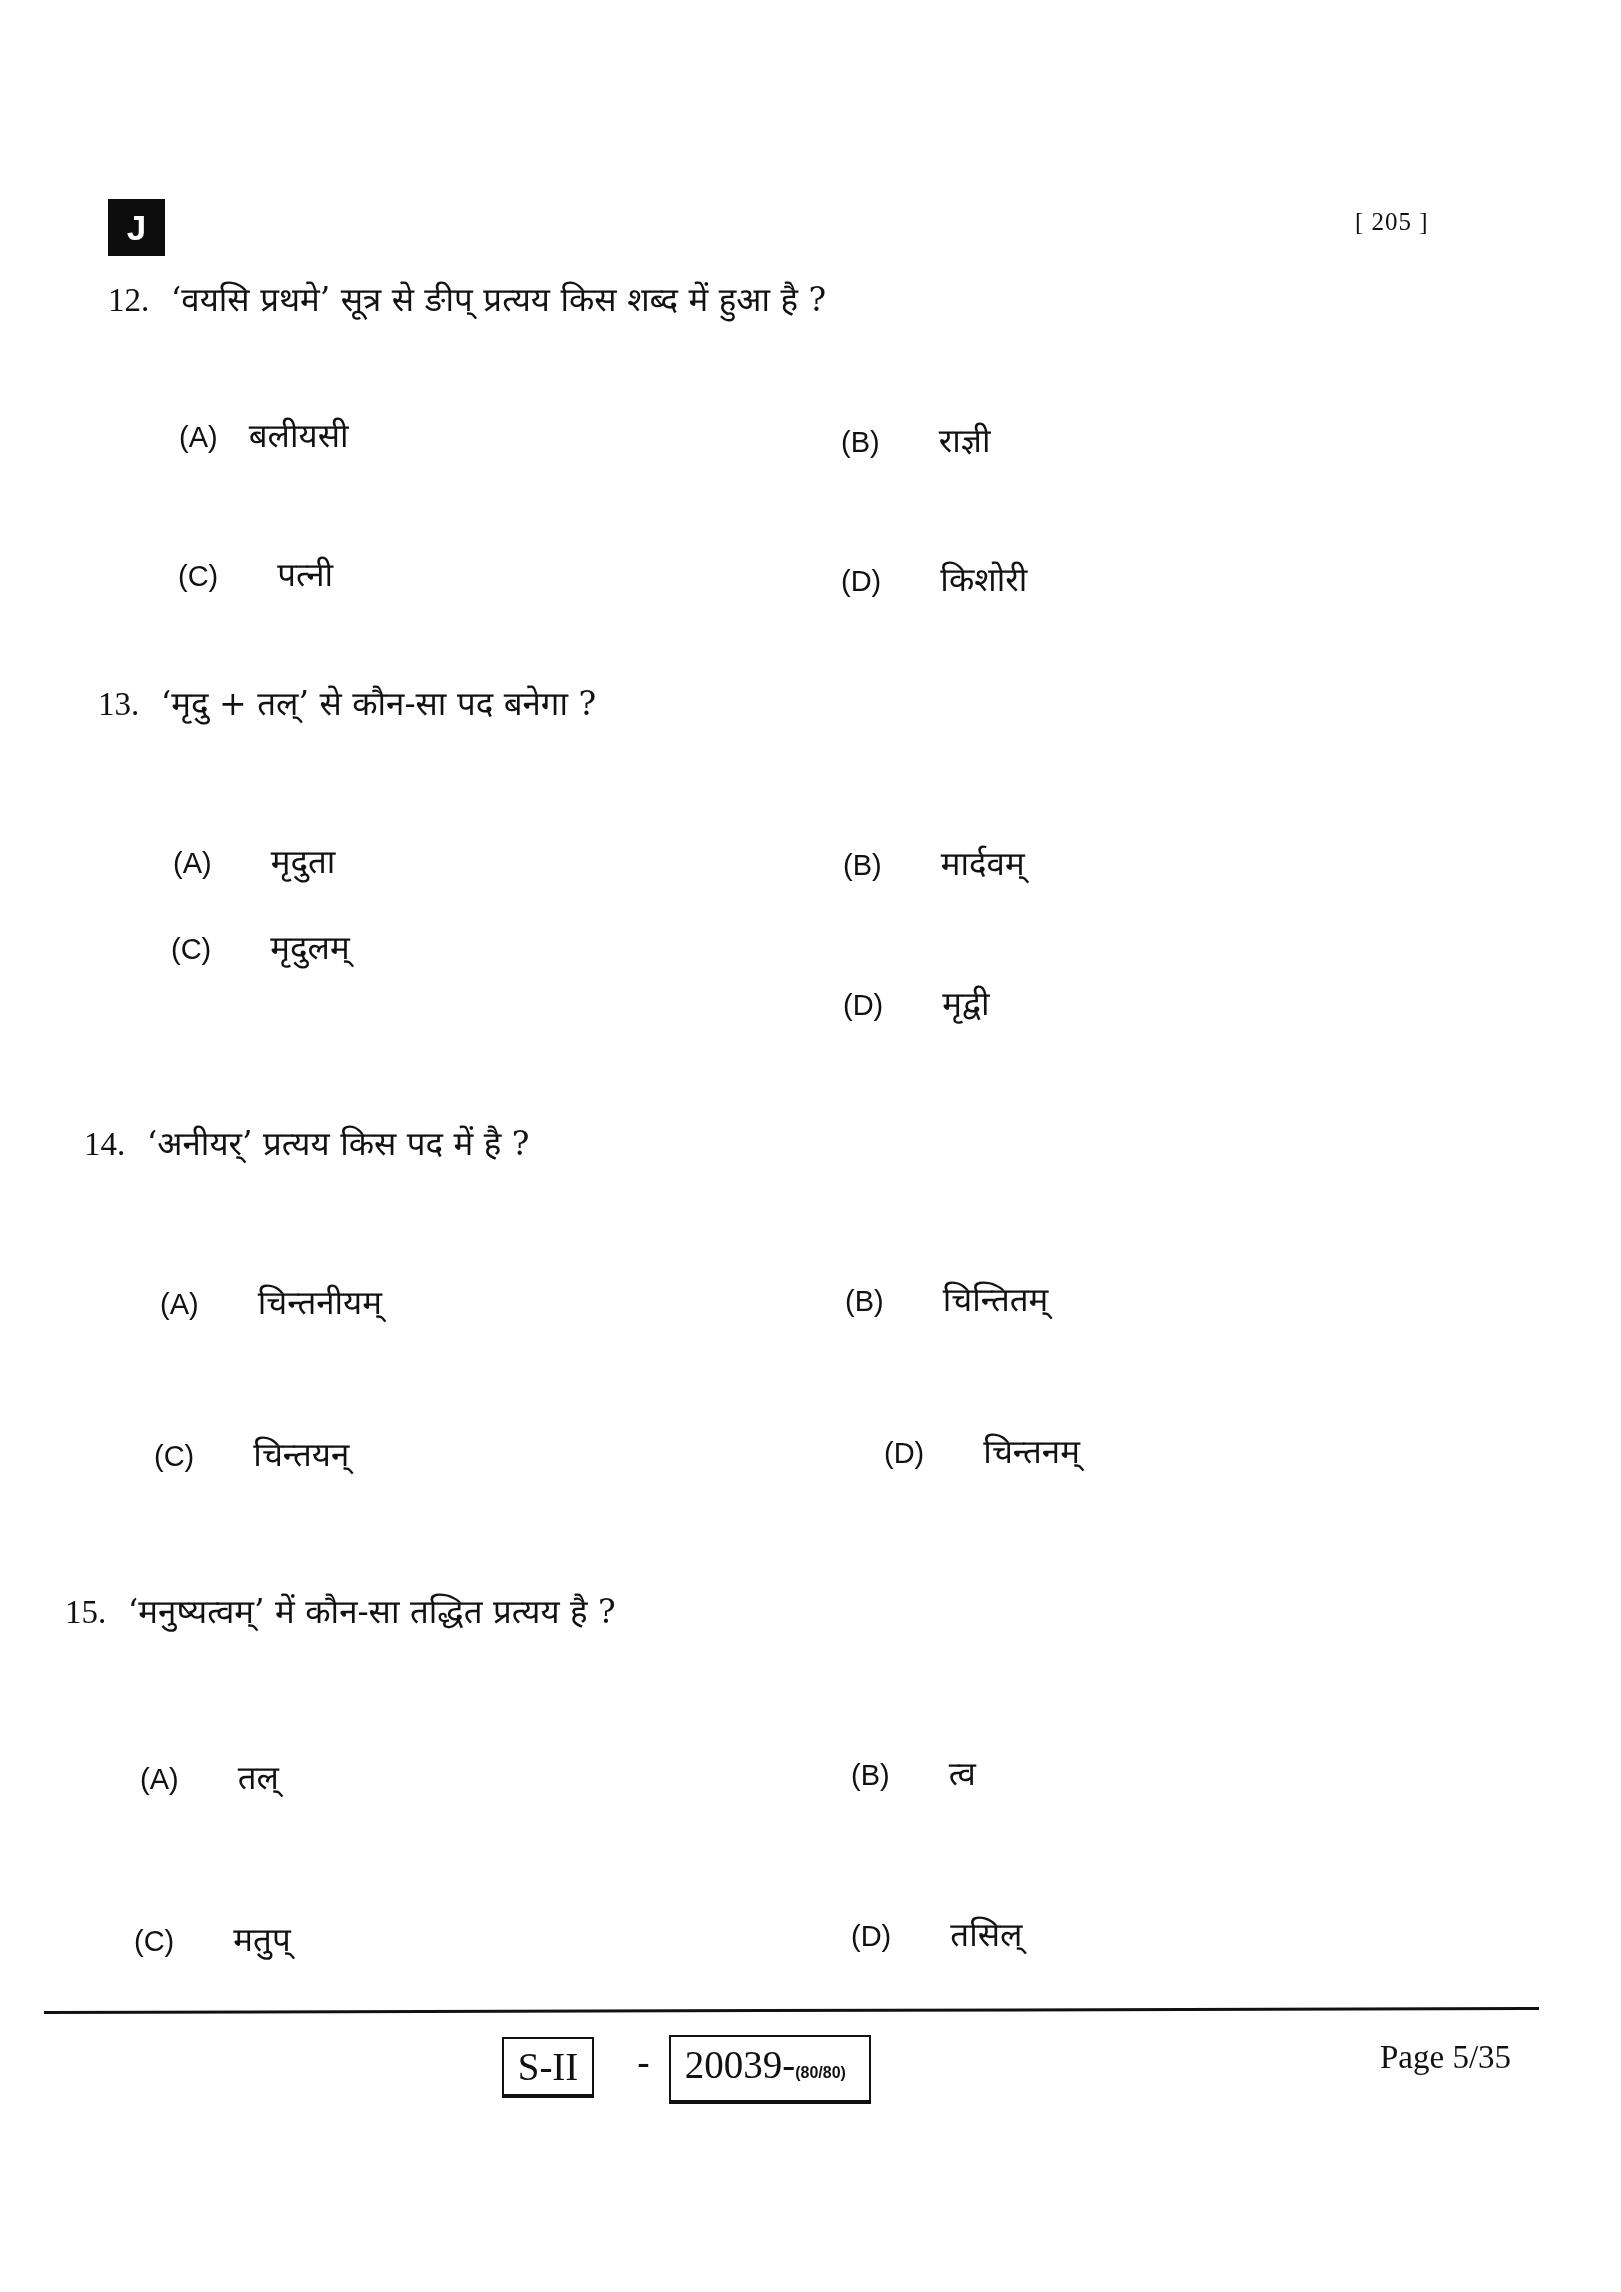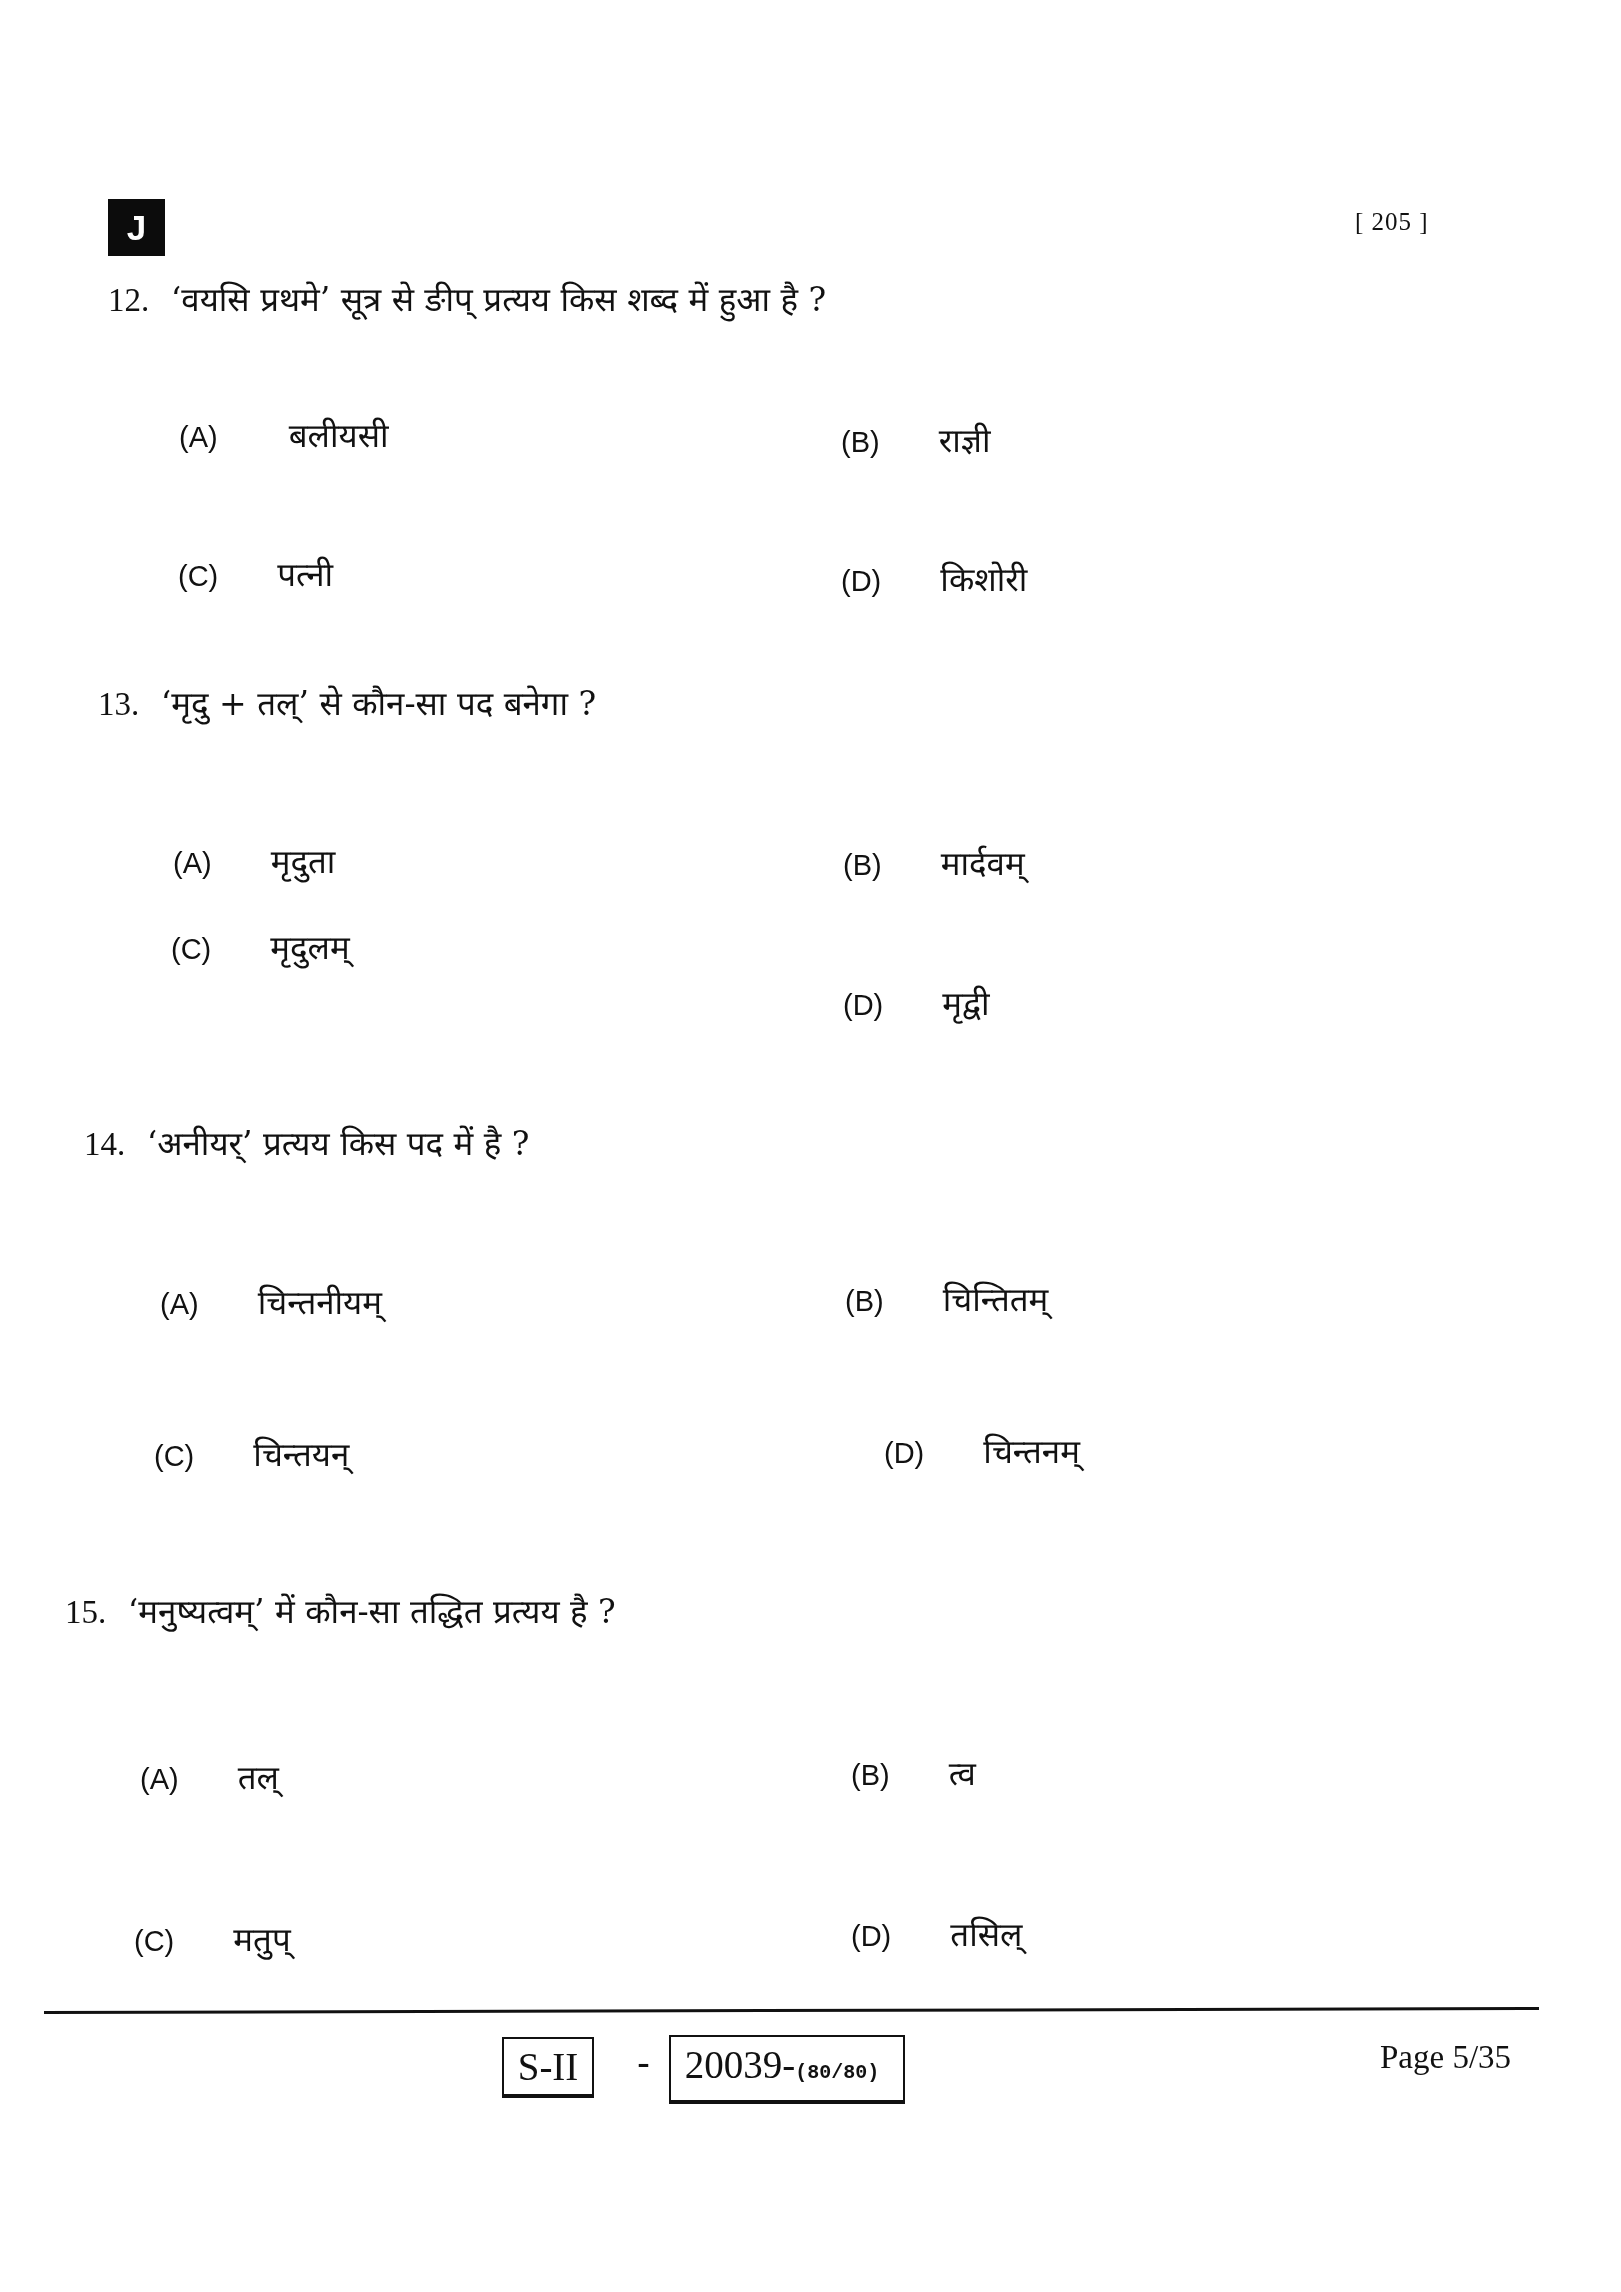--- a/index.html
+++ b/index.html
@@ -10,36 +10,36 @@
              color:#fff; font-family:"Liberation Sans", sans-serif; font-weight:bold;
              font-size:35px; display:flex; align-items:center; justify-content:center; }
   .page-ref { left:1355px; top:208px; font-family:"Liberation Serif", serif; font-size:25px; letter-spacing:1px; }
   .q { font-size:33px; }
   .q .num { font-family:Liberation Serif, serif; font-size:33px; margin-right:21.6px; }
   .opt-label { font-family:"Liberation Sans", sans-serif; font-size:29px; }
   .opt-text { font-size:33px; }
   .rule { left:44px; top:2009px; width:1495px; height:0; border-top:3.9px solid #111; transform:rotate(-0.15deg); }
   .code-box { border:2.9px solid #111; border-bottom-width:4.9px; font-family:"Liberation Serif", serif;
               font-size:39px; padding:3.9px 13.7px; line-height:47px; }
-  .code-small { font-family:Liberation Mono, monospace; font-weight:bold; font-size:20px; }
+  .code-small { font-family:Liberation Sans, sans-serif; font-weight:bold; font-size:16px; }
   .dash { font-family:"Liberation Sans", sans-serif; font-size:39px; }
   .page-no { font-family:"Liberation Serif", serif; font-size:33px; }
 </style>
 </head>
 <body>
 
 <div class="abs set-box">J</div>
 <div class="abs page-ref">[ 205 ]</div>
 
 <div class="abs q" style="left:108px; top:276px;">
   <span class="num">12.</span><span>‘वयसि प्रथमे’ सूत्र से ङीप् प्रत्यय किस शब्द में हुआ है ?</span>
 </div>
 <div class="abs" style="left:179px; top:412px;">
   <span class="opt-label">(A)</span>
-  <span class="opt-text" style="margin-left:66px;">बलीयसी</span>
+  <span class="opt-text" style="margin-left:26px;">बलीयसी</span>
 </div>
 <div class="abs" style="left:841px; top:417px;">
   <span class="opt-label">(B)</span>
   <span class="opt-text" style="margin-left:54px;">राज्ञी</span>
 </div>
 <div class="abs" style="left:178px; top:551px;">
   <span class="opt-label">(C)</span>
   <span class="opt-text" style="margin-left:54px;">पत्नी</span>
 </div>
 <div class="abs" style="left:841px; top:556px;">

